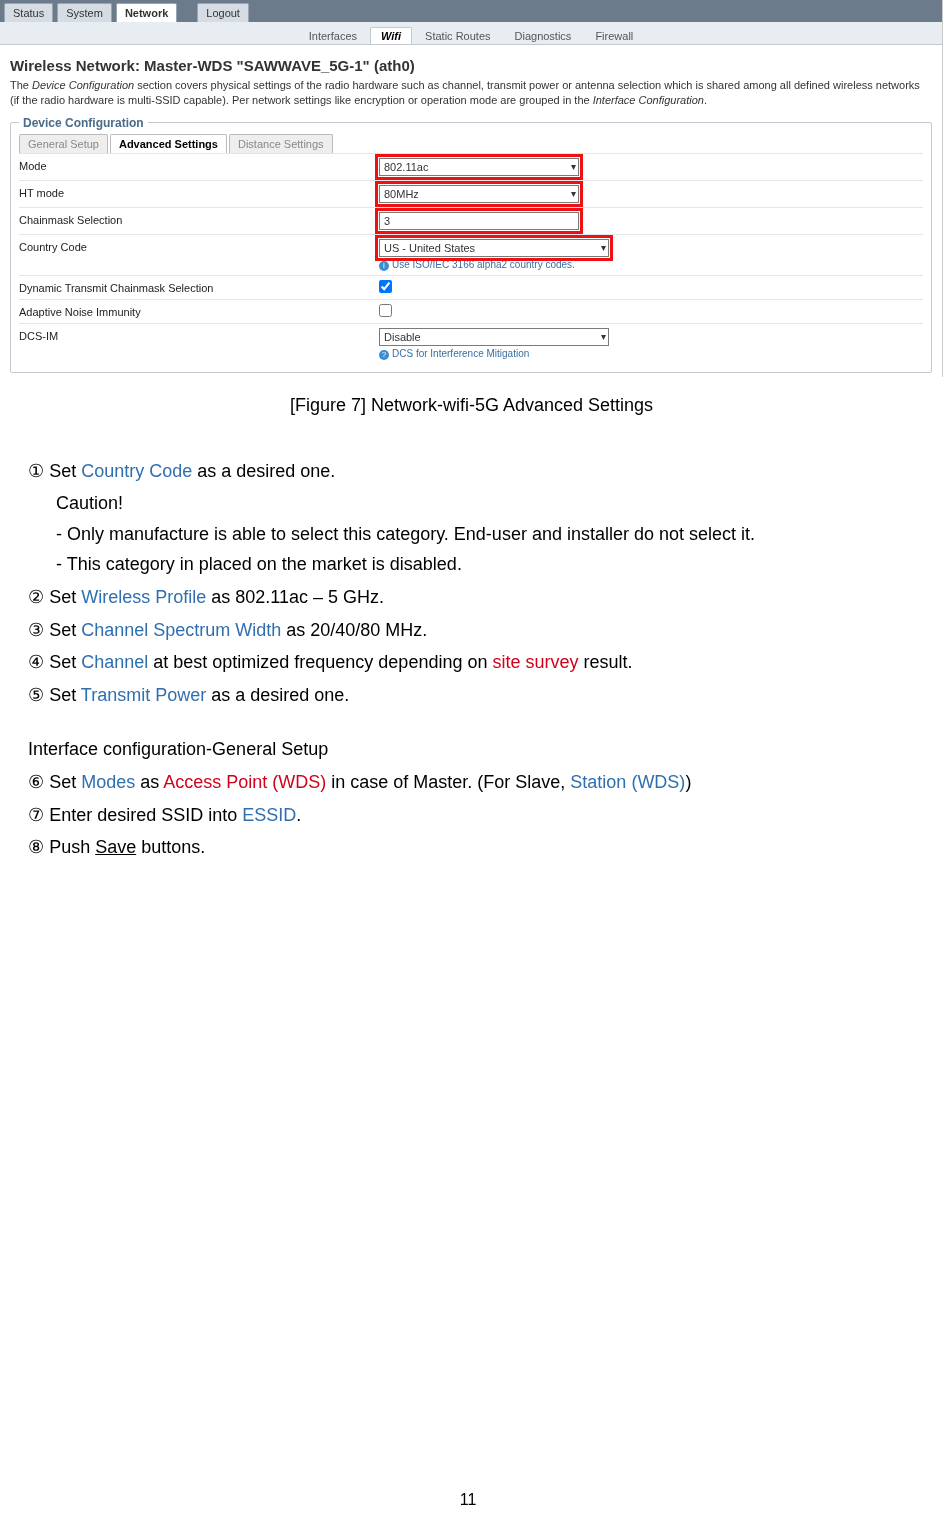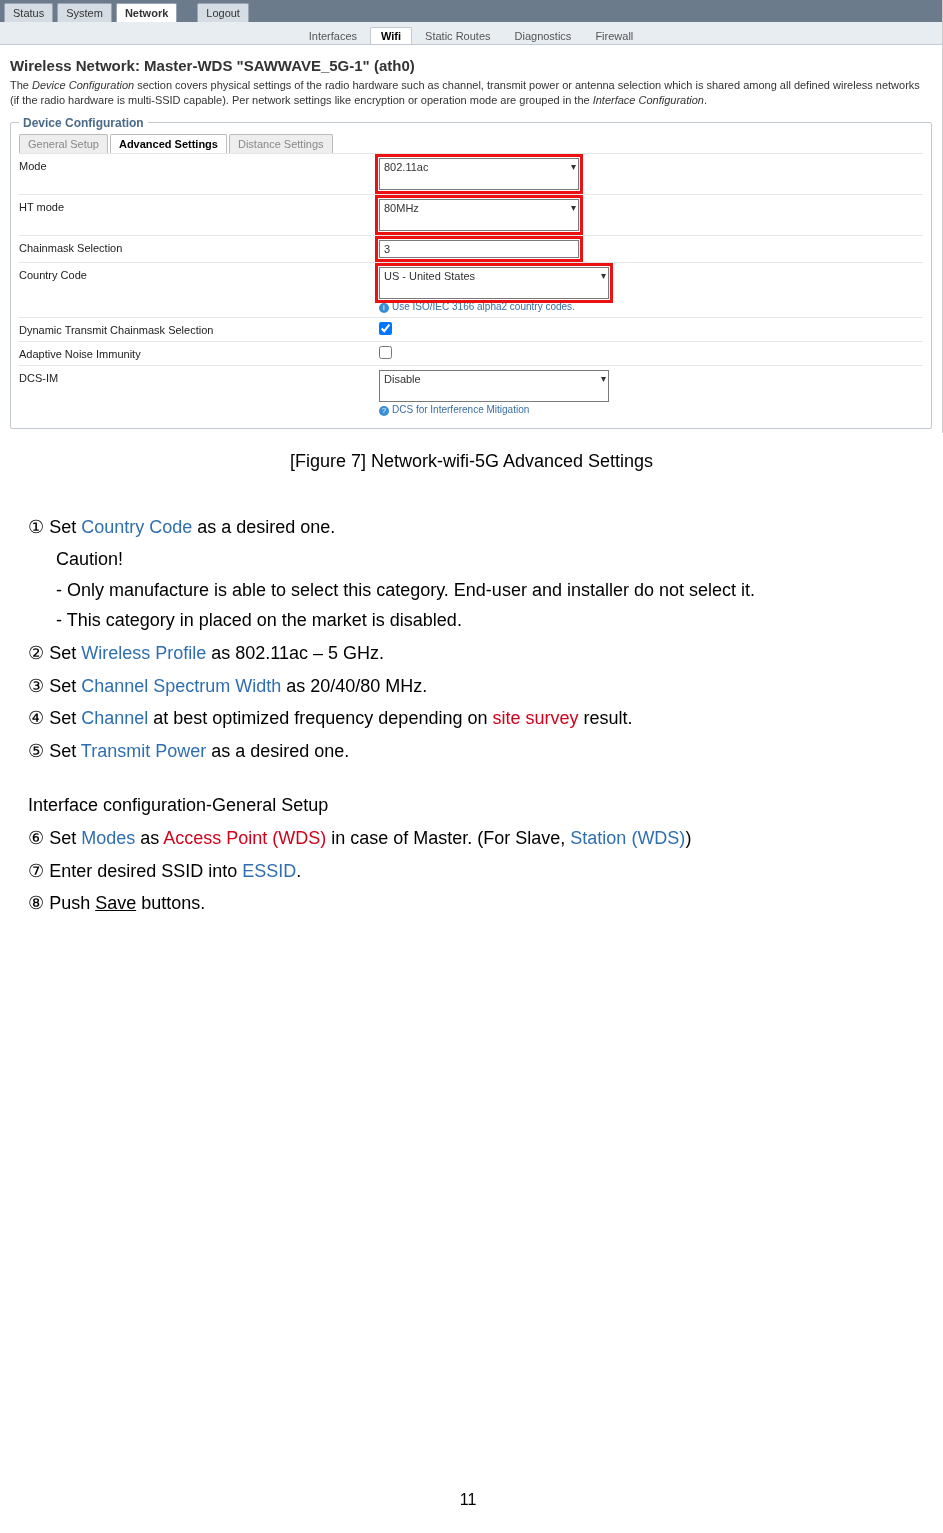--- a/index.html
+++ b/index.html
@@ -5,35 +5,35 @@
   html,body{margin:0;padding:0;background:#fff;font-family:Arial,Helvetica,sans-serif;color:#000;}
   .page{width:943px;margin:0 auto;background:#fff;position:relative;min-height:1533px;}
   
   .shot{border-right:1px solid #ccc;font-size:11px;color:#333;background:#fff;}
   .top-tabs{background:#6b7b8c;display:flex;align-items:flex-end;padding:2px 4px 0 4px;gap:4px;height:20px;}
   .top-tabs .tab{background:#d5dce3;border:1px solid #9aa5b1;border-bottom:none;padding:2px 8px;font-size:11px;color:#333;border-radius:2px 2px 0 0;line-height:14px;}
   .top-tabs .tab.active{background:#fff;font-weight:bold;}
   .top-tabs .spacer{flex:0 0 12px;}
   .sub-tabs{background:#e8edf2;border-bottom:1px solid #c3c9d0;display:flex;gap:2px;padding:2px 6px 0 6px;height:20px;align-items:flex-end;justify-content:center;}
   .sub-tabs .stab{padding:2px 10px;font-size:11px;color:#555;border:1px solid transparent;border-bottom:none;border-radius:2px 2px 0 0;}
-  .sub-tabs .stab.active{background:#fff;border-color:#c3c9d0;color:#000;font-weight:bold;}
+  .sub-tabs .stab.active{background:#fff;border-color:#c3c9d0;color:#000;font-weight:bold;font-style:italic;}
   .content{padding:6px 10px 4px 10px;}
   h2.title{margin:6px 0 4px 0;font-size:15px;font-weight:bold;}
   .desc{font-size:11px;line-height:1.35;color:#333;margin-bottom:8px;}
   .desc .it{font-style:italic;}
   fieldset.dev{border:1px solid #c3c9d0;border-radius:2px;padding:0 8px 8px 8px;margin:0;}
   fieldset.dev legend{color:#4a6b8a;font-weight:bold;font-size:12px;padding:0 4px;}
   .inner-tabs{display:flex;gap:0;margin:4px 0 0 0;}
   .inner-tabs .itab{border:1px solid #bbb;border-bottom:none;padding:3px 8px;font-size:11px;background:#eee;color:#888;border-radius:2px 2px 0 0;margin-right:2px;}
   .inner-tabs .itab.active{background:#fff;color:#000;font-weight:bold;}
   .form-row{display:flex;align-items:flex-start;border-top:1px solid #e4e7ea;padding:4px 0;}
   .form-row:first-of-type{border-top:1px solid #ccc;}
   .form-row .lbl{flex:0 0 360px;font-size:11px;color:#222;padding-top:2px;}
   .form-row .val{flex:1;}
-  .sel{display:inline-block;width:200px;height:32px;line-height:16px;font-size:11px;background:#fff;border:1px solid #7a7a7a;padding:0 16px 0 4px;position:relative;box-sizing:border-box;}
+  .sel{display:inline-block;width:200px;height:18px;line-height:16px;font-size:11px;background:#fff;border:1px solid #7a7a7a;padding:0 16px 0 4px;position:relative;box-sizing:border-box;}
   .sel::after{content:"▾";position:absolute;right:2px;top:0;font-size:10px;color:#333;}
   .txt{display:inline-block;width:200px;height:18px;line-height:16px;font-size:11px;background:#fff;border:1px solid #7a7a7a;padding:0 4px;box-sizing:border-box;}
   .hl{outline:3px solid #e11;outline-offset:1px;}
   .hint{font-size:10px;color:#3a6ea5;margin-top:2px;}
   .hint .info-ico{display:inline-block;width:10px;height:10px;border-radius:50%;background:#3a8ed6;color:#fff;font-size:8px;line-height:10px;text-align:center;margin-right:3px;}
   input[type=checkbox]{margin:0;}
   
   .caption{text-align:center;font-size:18px;margin:18px 0 40px 0;}
   .body{padding:0 28px;font-size:18px;line-height:1.7;}
   .body .numline{margin:2px 0;}

